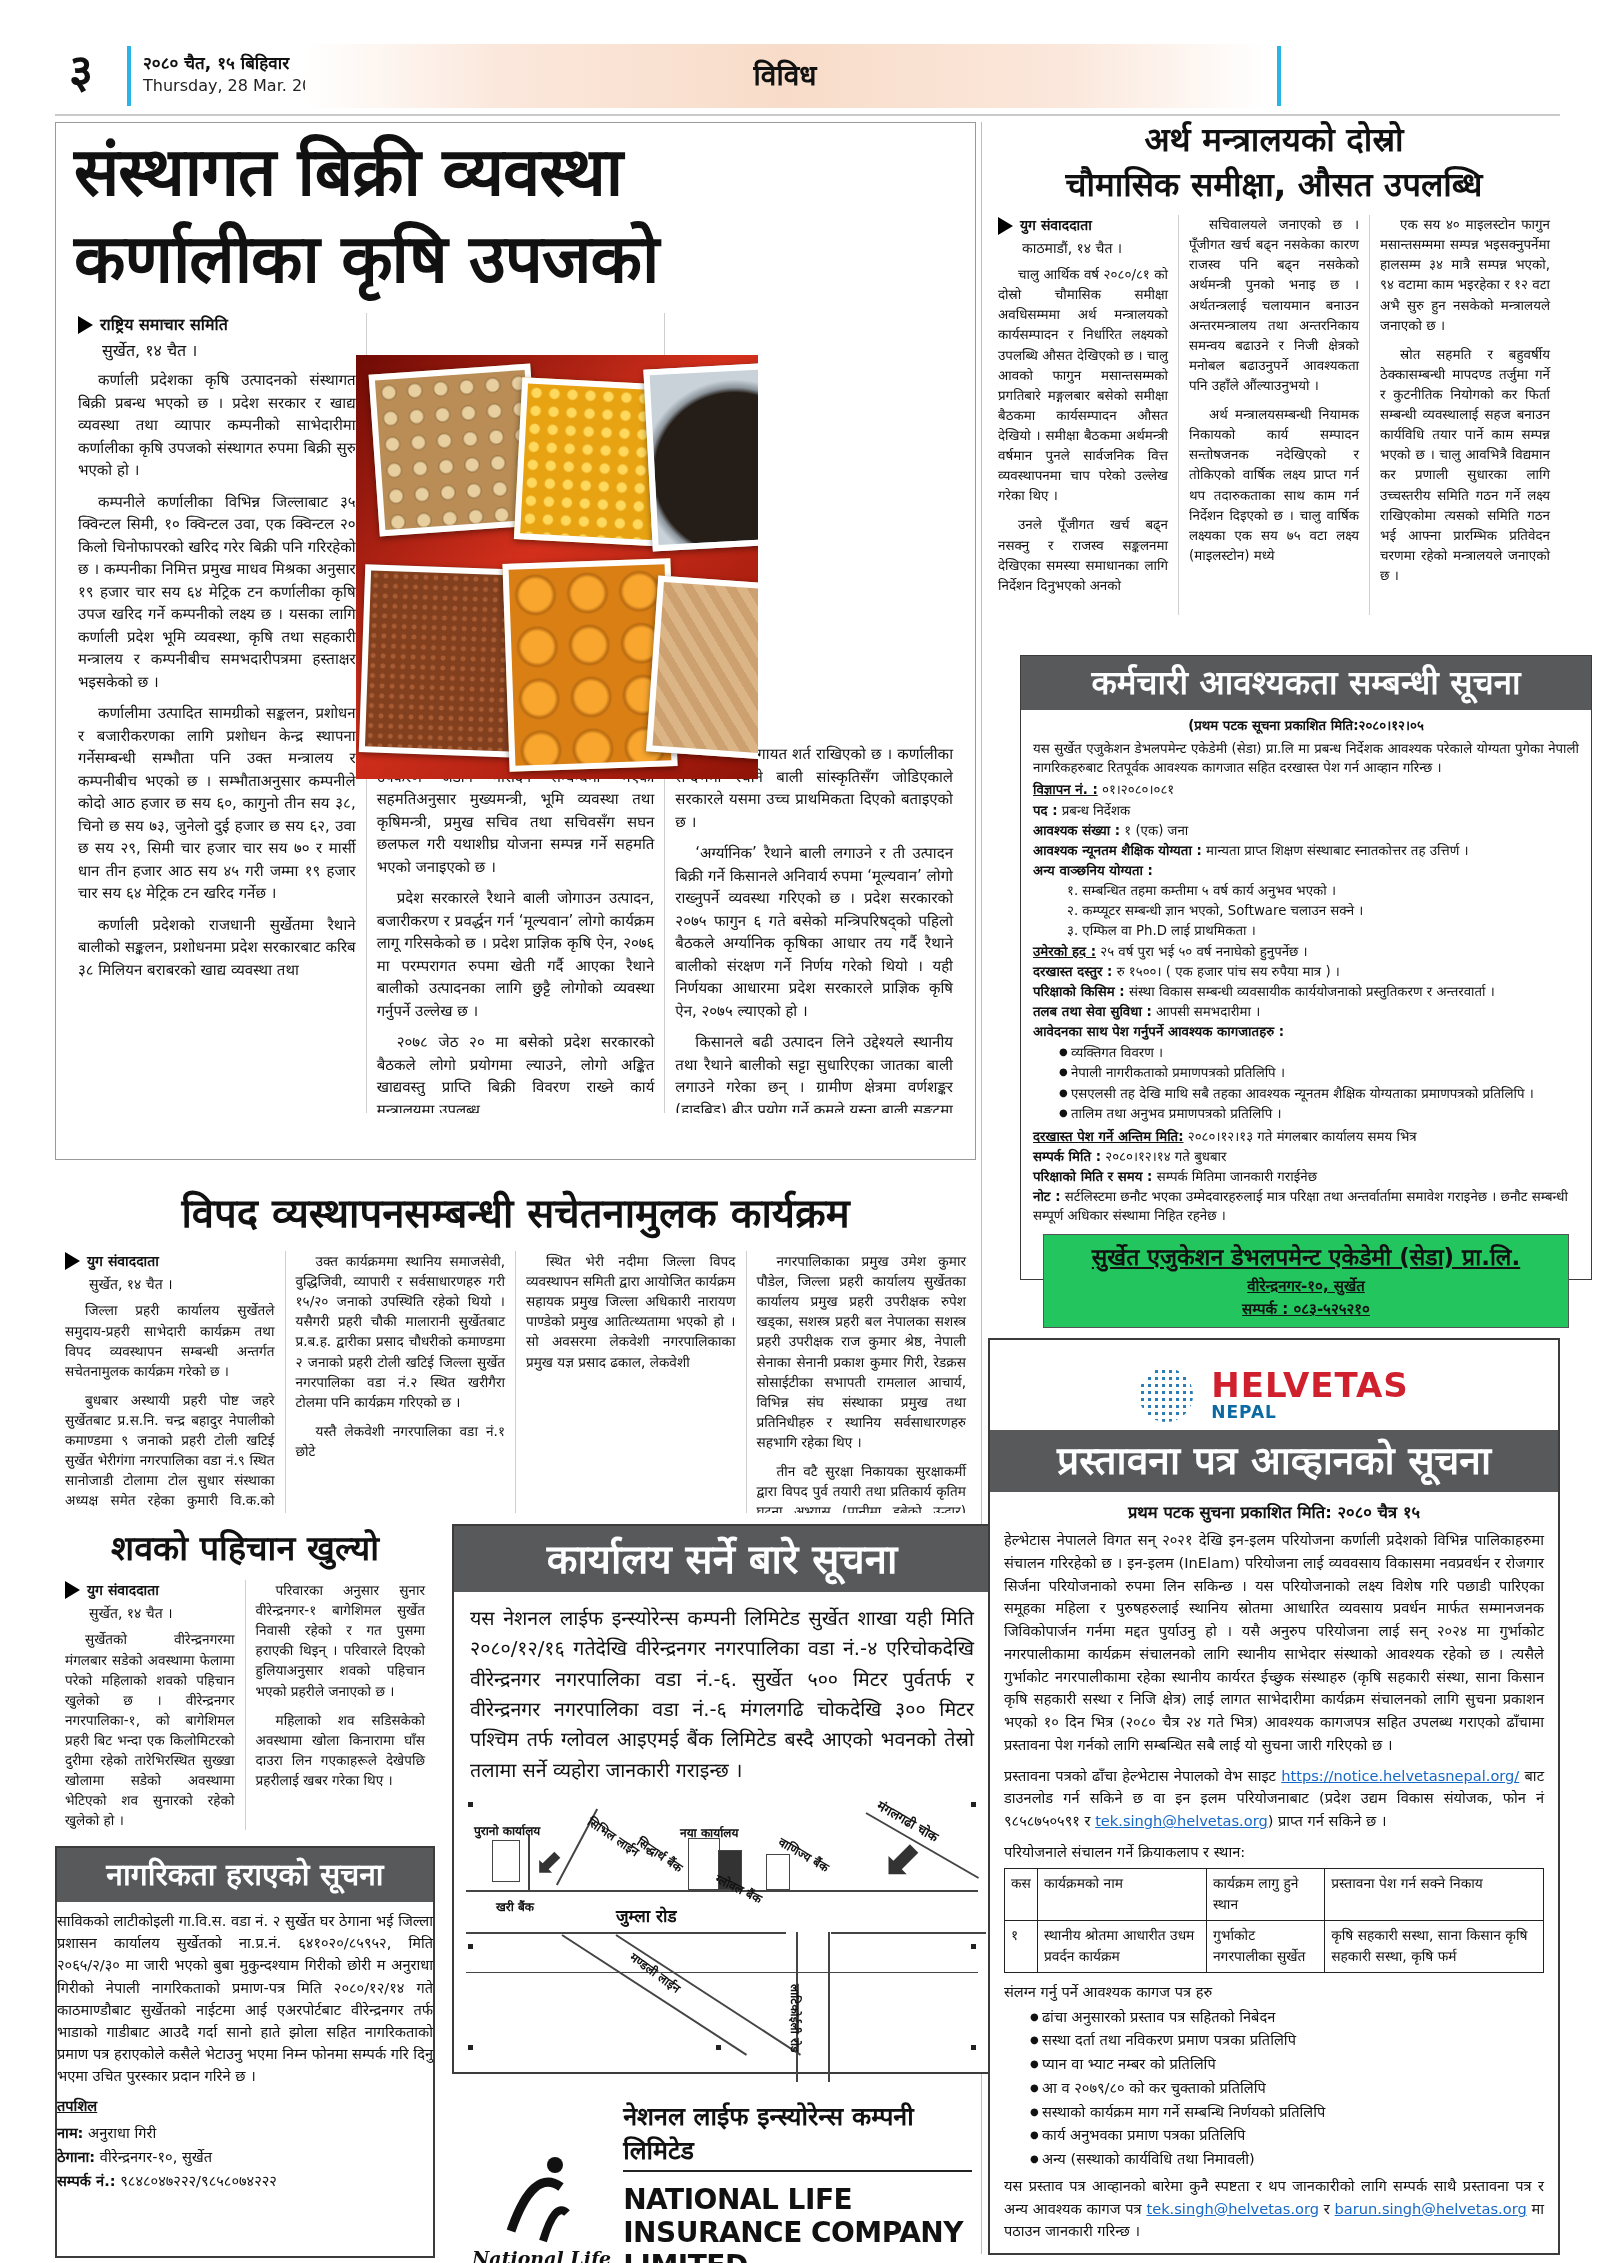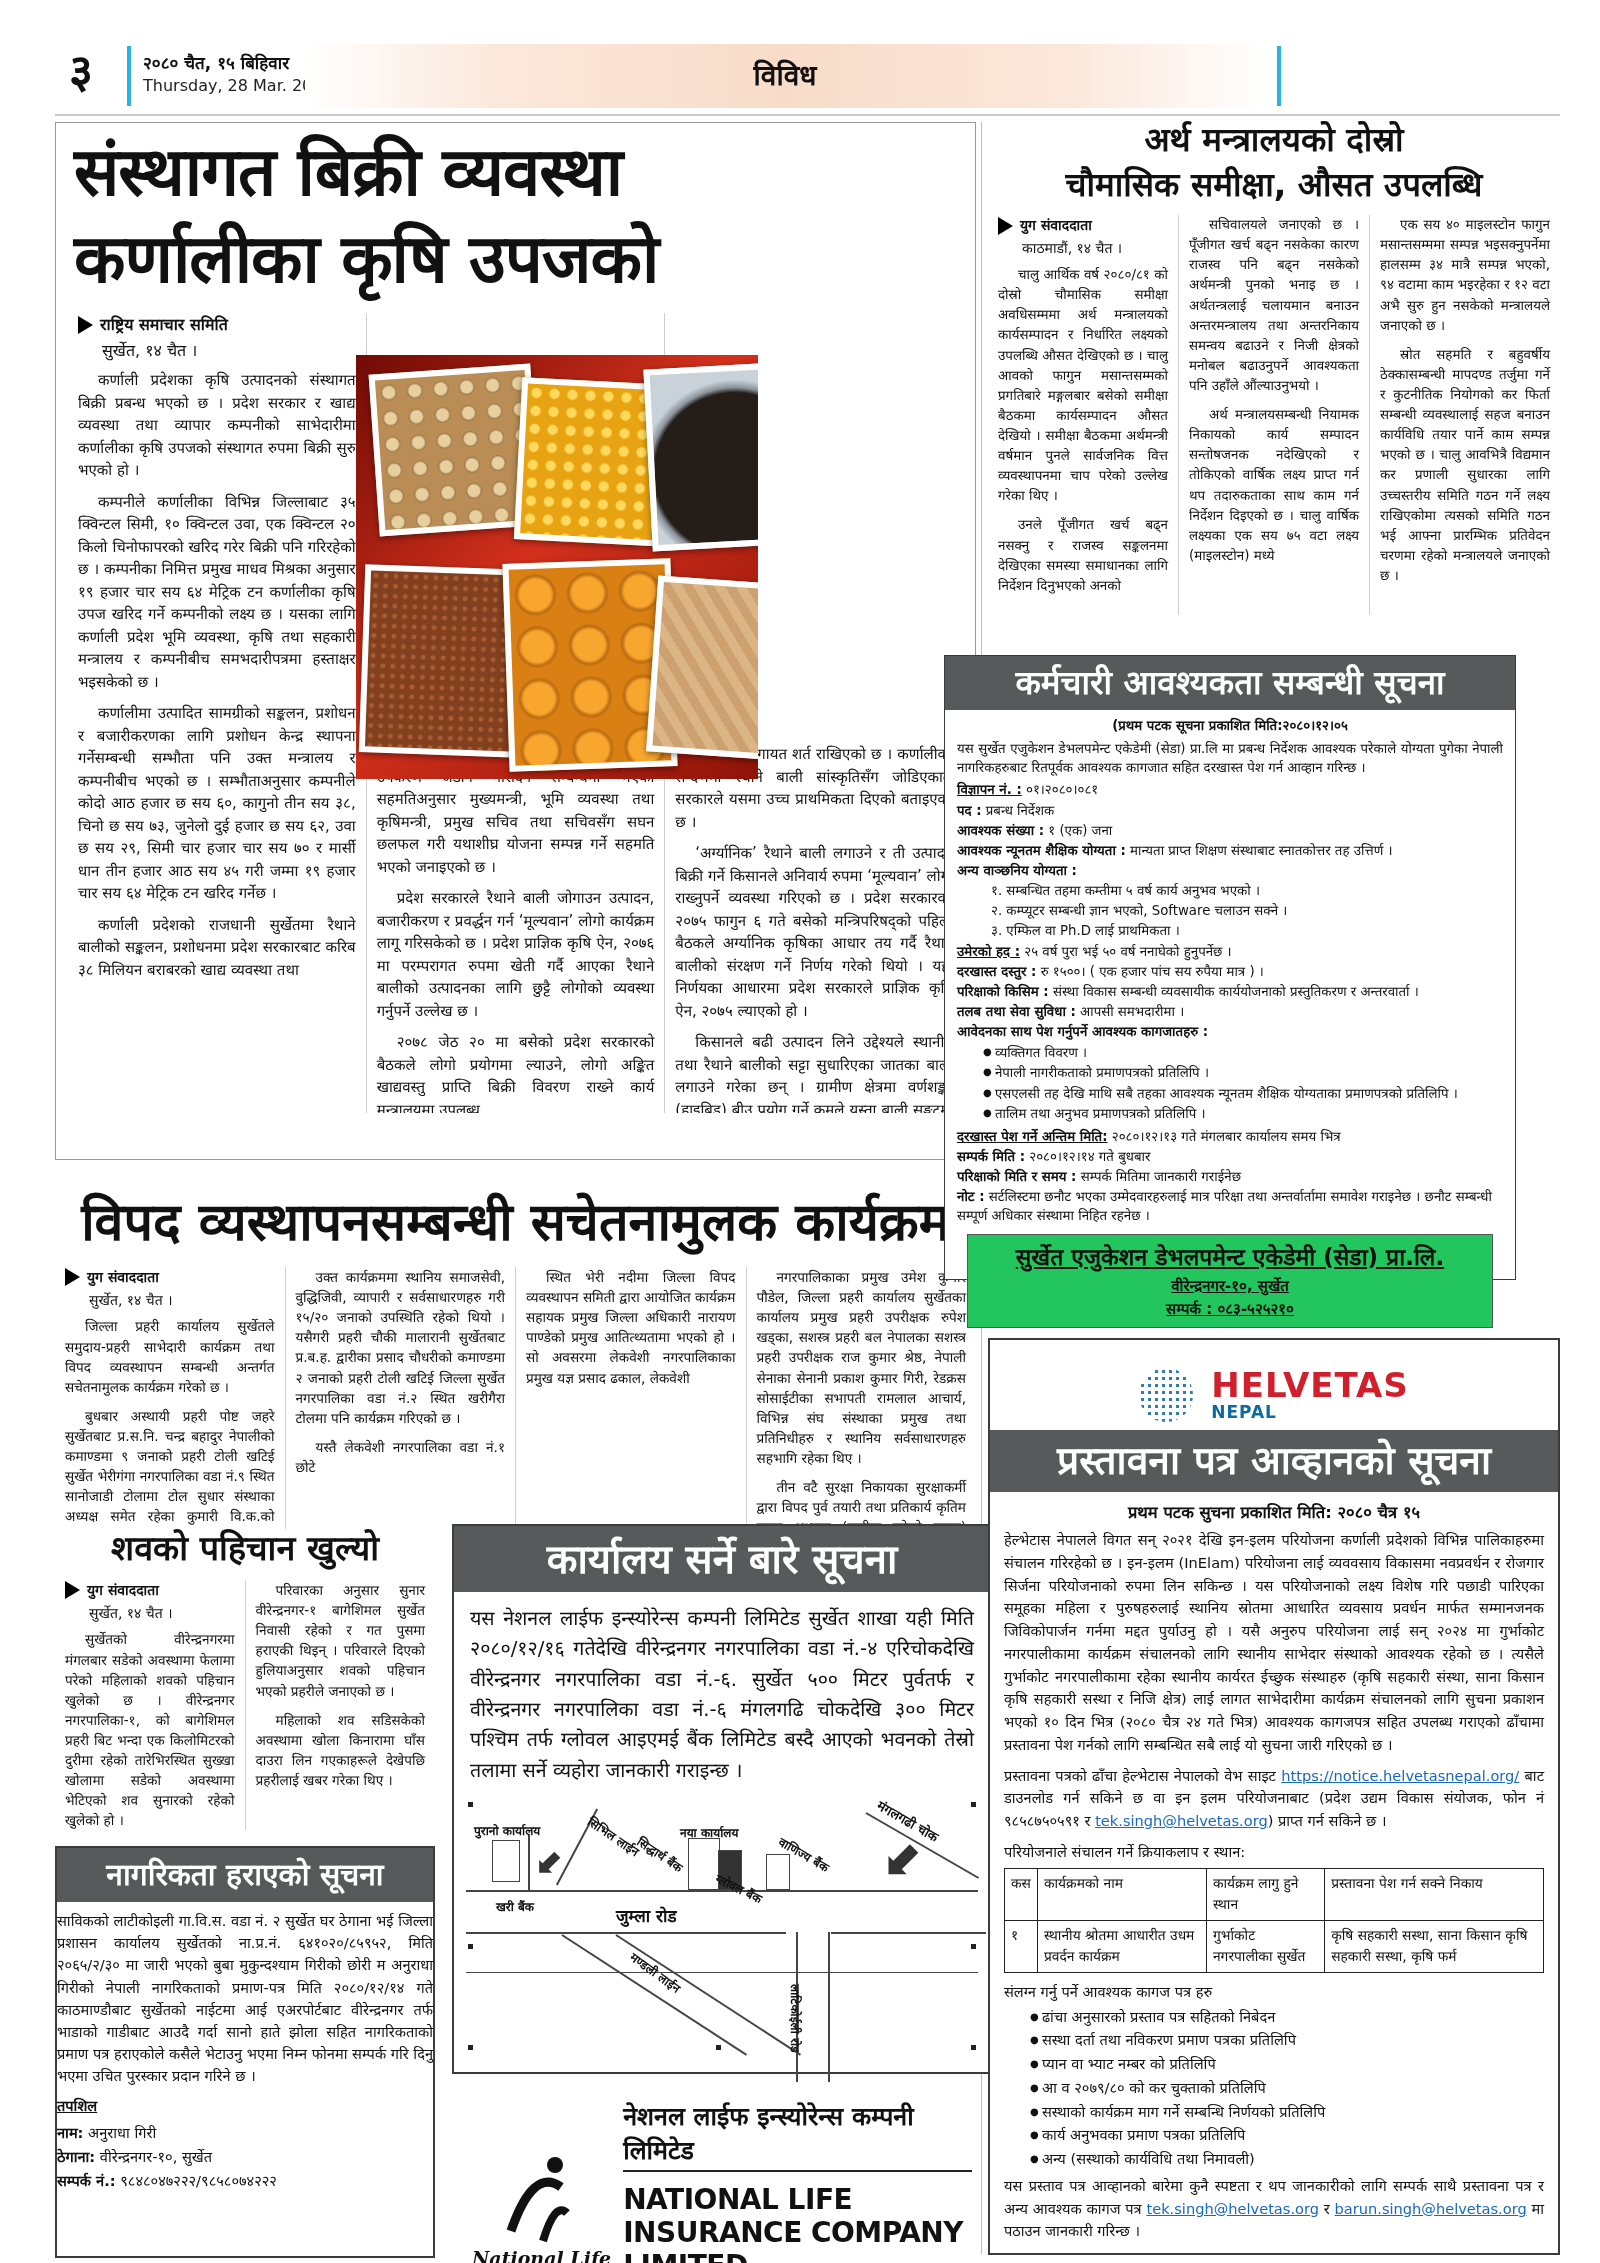--- a/index.html
+++ b/index.html
@@ -47,21 +47,21 @@
   .ph-millet{left:6px;top:212px;width:150px;height:176px;transform:rotate(2deg);
            background:#83401f;background-image:radial-gradient(circle,#a85c33 30%,transparent 40%);background-size:10px 10px;}
   .ph-orange{left:150px;top:206px;width:156px;height:196px;transform:rotate(-2deg);
            background:#d97f14;background-image:radial-gradient(circle,#f9a62e 42%,#b86a10 52%,transparent 58%);background-size:52px 52px;}
   .ph-ginger{left:296px;top:226px;width:150px;height:164px;transform:rotate(4deg);
            background:#d3a977;background-image:repeating-linear-gradient(55deg,#c2926054 0 9px,#e7c69a66 9px 18px);}
   .spacer{height:430px;}
   
   .disaster{position:absolute;left:55px;top:1182px;width:921px;height:338px;}
   .h-center{text-align:center;font-weight:bold;}
-  .disaster h2{font-size:52px;margin:2px 0 12px 0;}
+  .disaster h2{font-size:40px;margin:2px 0 12px 0;}
   .disaster .cols{height:262px;font-size:13.6px;line-height:1.48;}
   .disaster .byline{font-size:14px;} .disaster .dateline{font-size:14px;}
   
   .shav{position:absolute;left:55px;top:1524px;width:380px;height:316px;}
   .shav h2{font-size:34px;margin:0 0 10px 0;}
   .shav .cols{height:250px;font-size:13.6px;line-height:1.48;}
   .shav .byline{font-size:14px;} .shav .dateline{font-size:14px;}
   
   .nbox{position:absolute;border:2px solid #3c3c3c;box-sizing:border-box;background:#fff;}
   .band{background:#58595b;color:#fff;text-align:center;font-weight:bold;}
@@ -86,21 +86,21 @@
   .nl-np{font-size:25px;font-weight:bold;border-bottom:2px solid #222;padding-bottom:4px;}
   .nl-en{font-size:28px;font-weight:bold;letter-spacing:-0.5px;margin-top:11px;}
   .nl-ph{font-size:15px;font-weight:bold;margin-top:3px;}
   .nl-mark{font-style:italic;font-family:"DejaVu Serif","Liberation Serif",serif;font-weight:bold;font-size:19px;line-height:1;}
   
   .finance{position:absolute;left:988px;top:118px;width:572px;height:534px;}
   .finance h2{font-size:33px;line-height:1.35;margin:2px 0 10px 0;}
   .finance .cols{height:400px;font-size:13.4px;line-height:1.5;}
   .finance .byline{font-size:14px;}.finance .dateline{font-size:14px;}
   
-  .staff{left:944px;top:655px;width:572px;height:625px;border-width:1.5px;}
+  .staff{left:1020px;top:655px;width:572px;height:625px;border-width:1.5px;}
   .staff .band{font-size:33px;line-height:54px;height:54px;}
   .staff .content{padding:6px 12px;font-size:13.3px;line-height:1.44;}
   .publine{text-align:center;font-weight:bold;margin-bottom:4px;}
   .field{margin:1px 0;} .field .lbl{font-weight:bold;}
   .field:first-of-type .lbl{text-decoration:underline;}
   .qual{padding-left:34px;margin:1px 0;}
   .blist{margin:2px 0 4px 26px;padding:0;list-style:none;}
   .blist li{margin:1px 0;}
   .blist li::before{content:"● ";font-size:10px;vertical-align:2px;}
   .org-box{margin:8px 10px;border:1.5px solid #555;background:#22c55e;text-align:center;padding:6px 4px;text-decoration:underline;}

